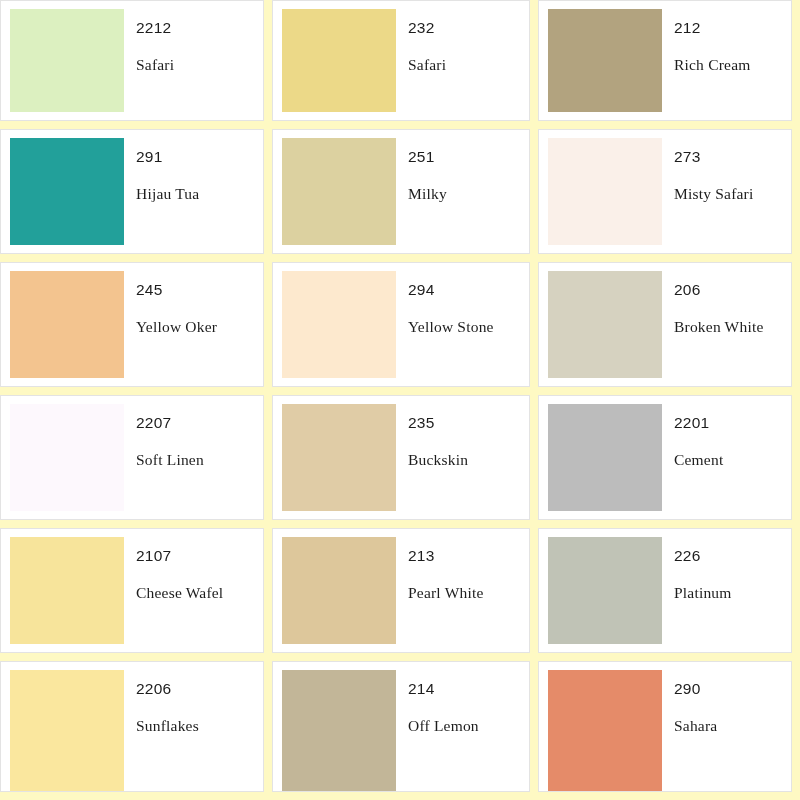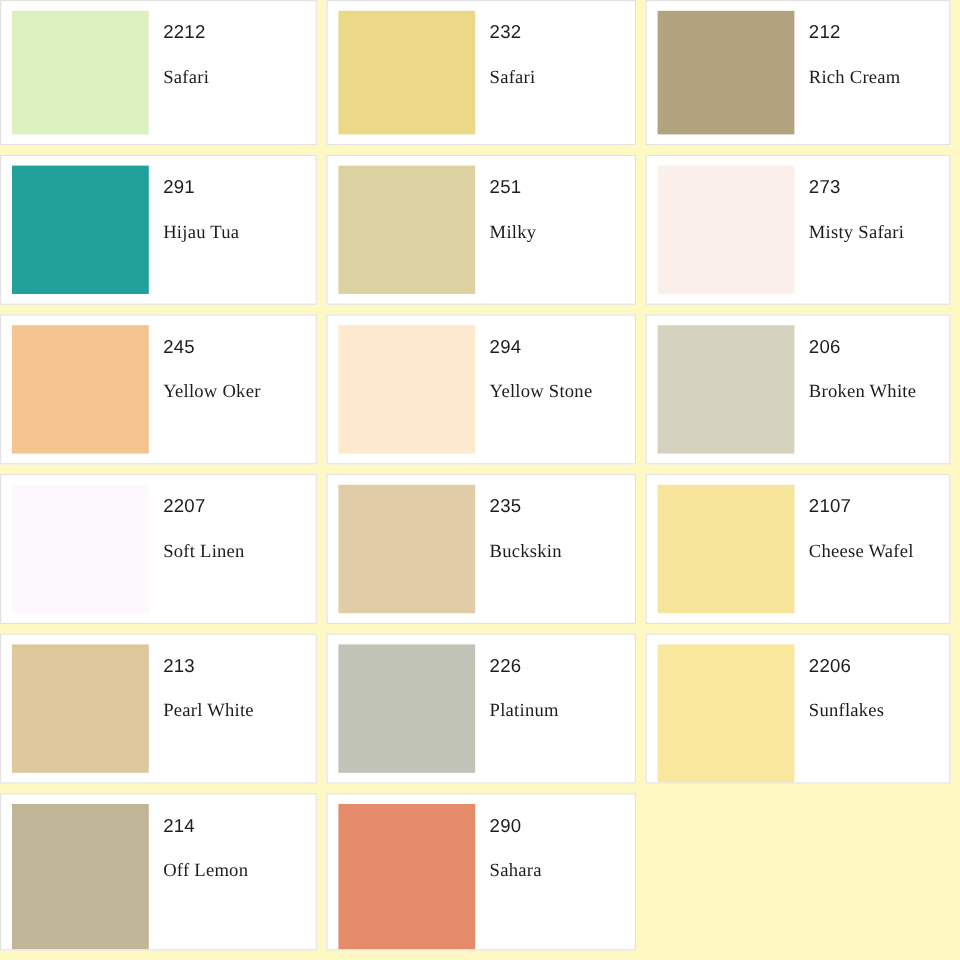--- a/index.html
+++ b/index.html
@@ -152,20 +152,27 @@
         <div class="swatch-name">Soft Linen</div>
       </div>
     </div>
     <div class="swatch-cell col-2 row-4">
       <div class="swatch-chip" style="background-color: rgb(224, 204, 166);"></div>
       <div class="swatch-info">
         <div class="swatch-code">235</div>
         <div class="swatch-name">Buckskin</div>
       </div>
     </div>
+    <div class="swatch-cell col-3 row-4">
+      <div class="swatch-chip" style="background-color: rgb(188, 188, 188);"></div>
+      <div class="swatch-info">
+        <div class="swatch-code">2201</div>
+        <div class="swatch-name">Cement</div>
+      </div>
+    </div>
     <div class="swatch-cell col-1 row-5">
       <div class="swatch-chip" style="background-color: rgb(247, 228, 155);"></div>
       <div class="swatch-info">
         <div class="swatch-code">2107</div>
         <div class="swatch-name">Cheese Wafel</div>
       </div>
     </div>
     <div class="swatch-cell col-2 row-5">
       <div class="swatch-chip" style="background-color: rgb(221, 199, 155);"></div>
       <div class="swatch-info">

